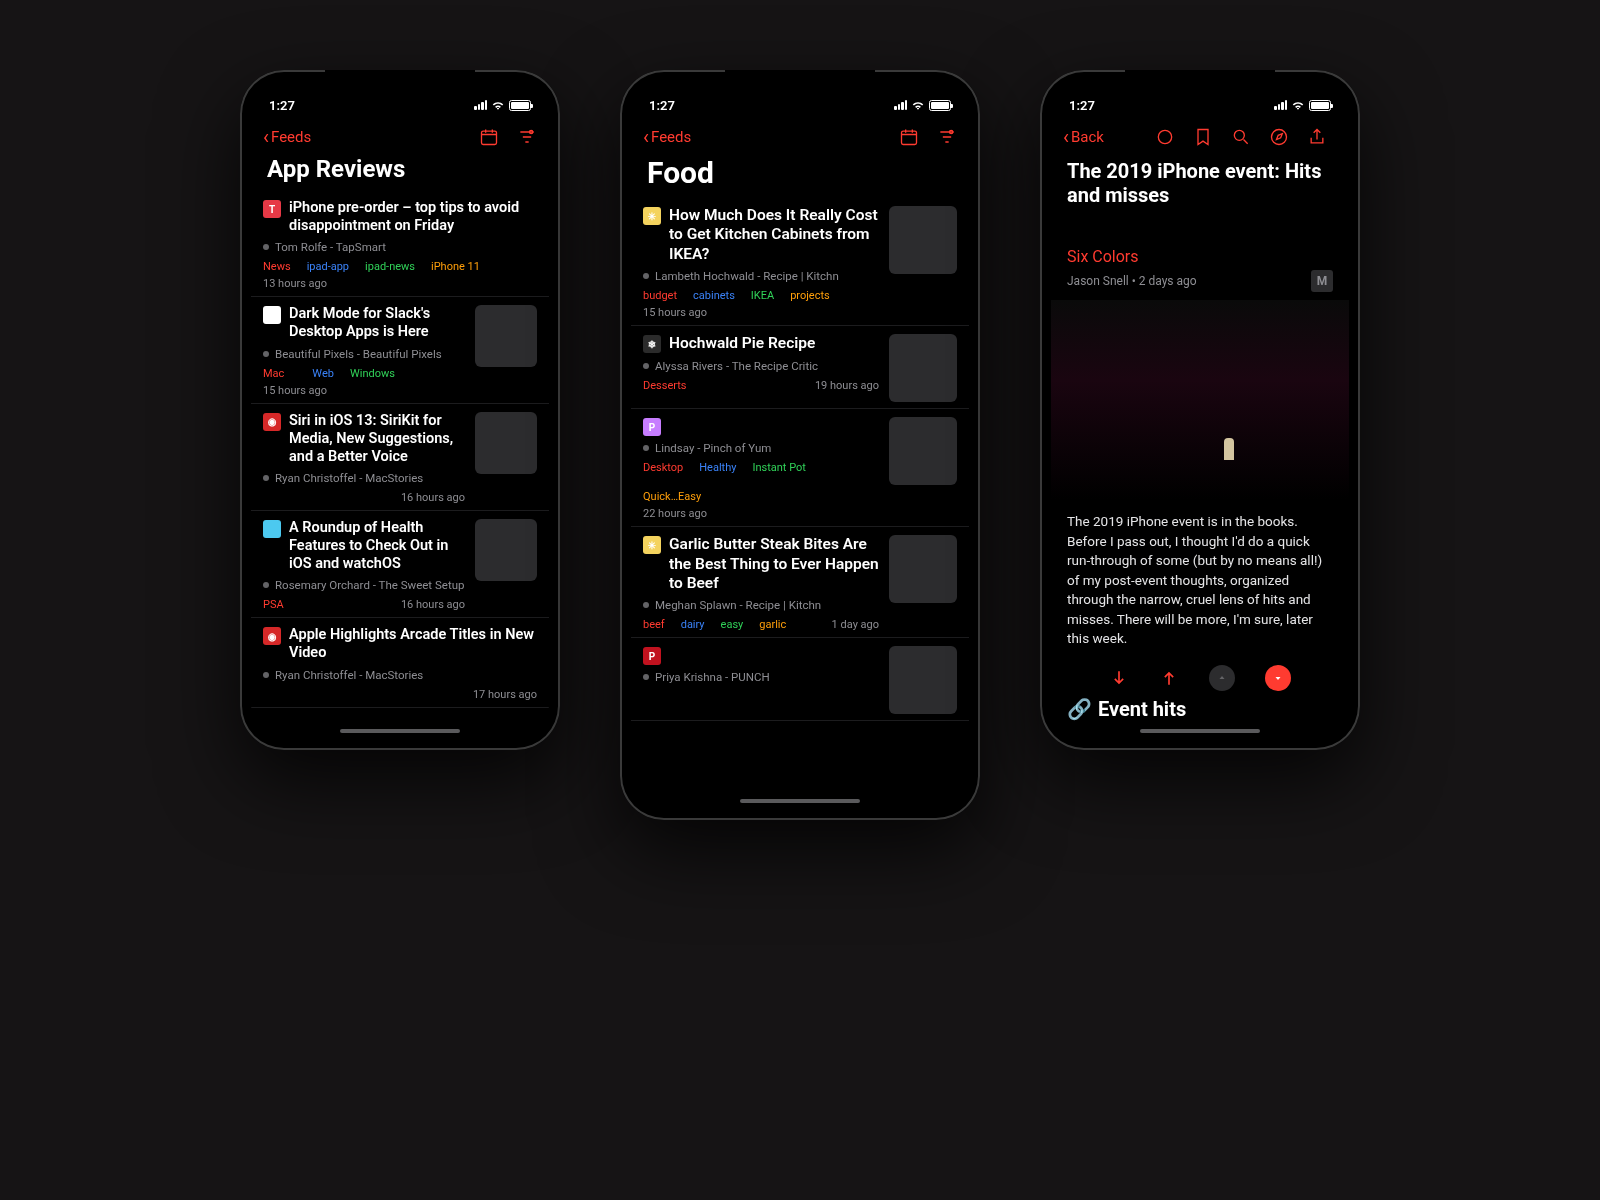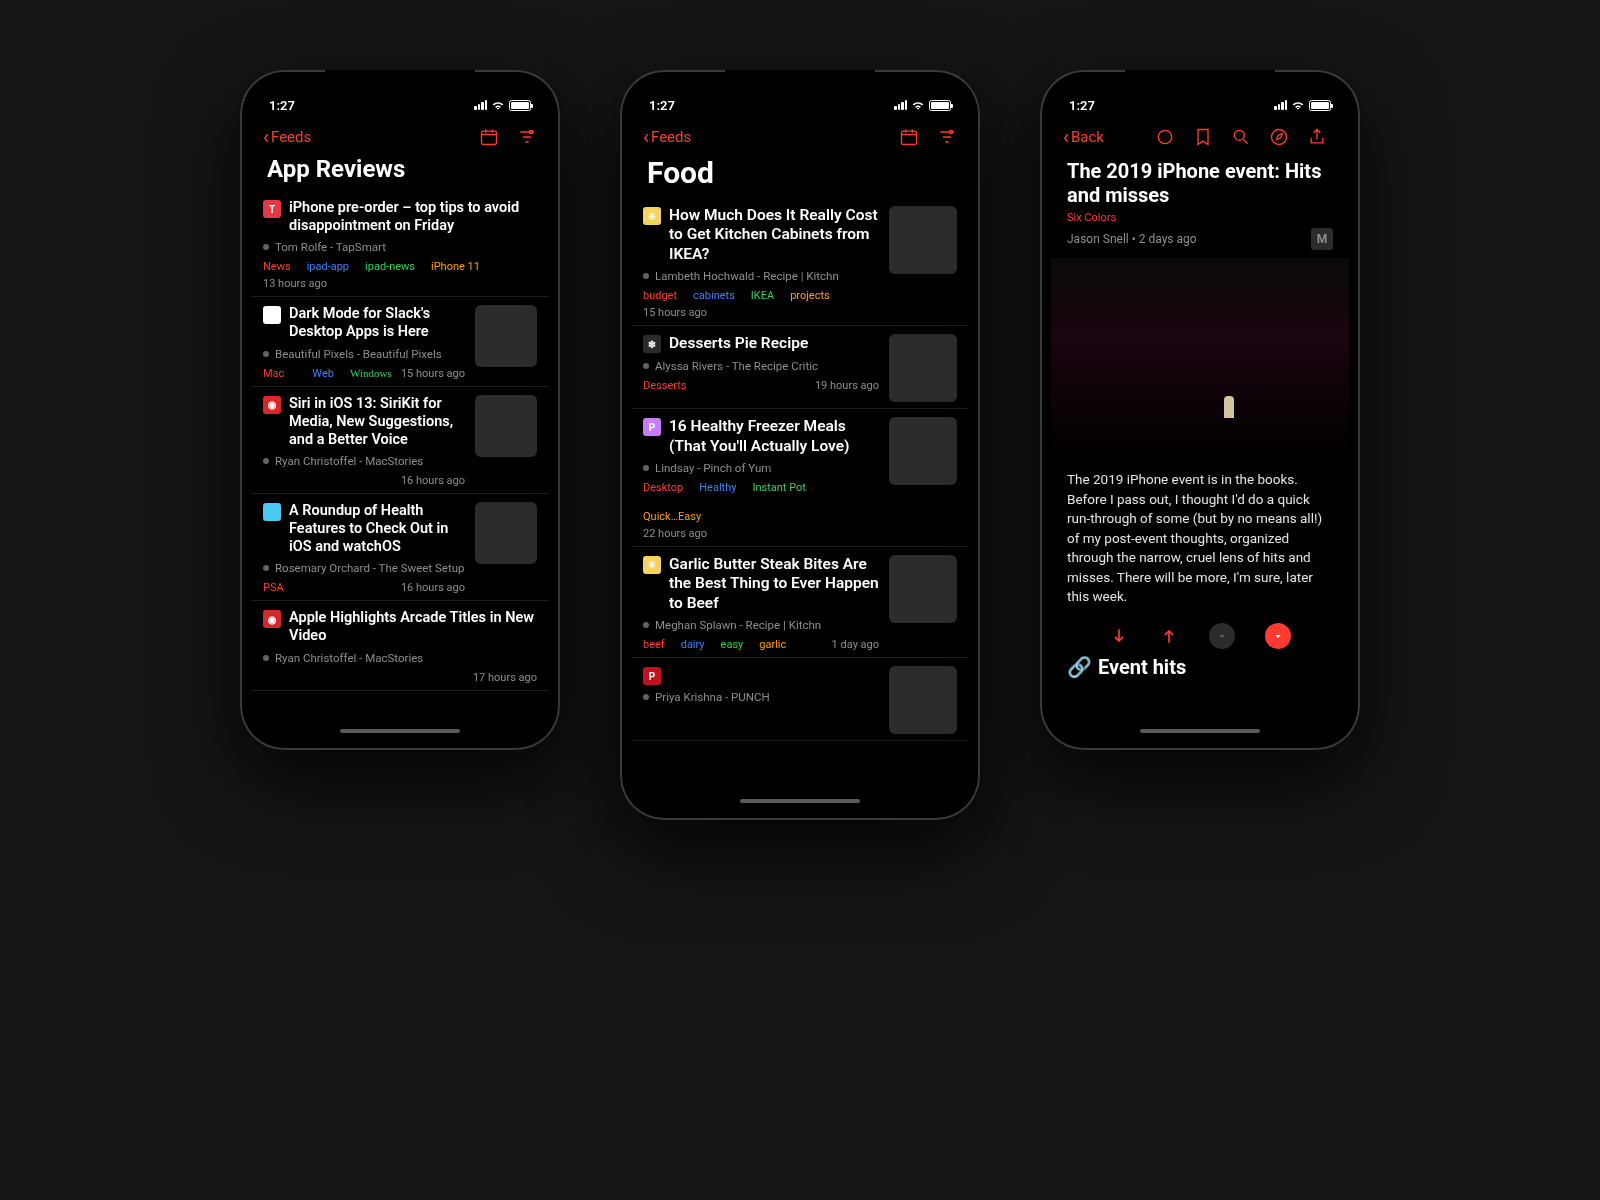--- a/index.html
+++ b/index.html
@@ -38,21 +38,21 @@
   .dot { width:6px; height:6px; border-radius:50%; background:#636366; }
   .meta-row { display:flex; justify-content:space-between; align-items:center; margin-top:6px; flex-wrap:wrap; gap:4px 8px; }
   .tags { display:flex; gap:16px; flex-wrap:wrap; font-size:11px; }
   .ts { color:#8e8e93; font-size:11px; white-space:nowrap; }
   .thumb { width:62px; height:62px; background:#2c2c2e; border-radius:6px; flex-shrink:0; }
   .phone.large .thumb { width:68px; height:68px; }
   .home-ind { position:absolute; bottom:6px; left:50%; transform:translateX(-50%); width:120px; height:4px; background:#5a5a5c; border-radius:3px; z-index:15;}
   
   .toolbar { display:flex; justify-content:space-around; align-items:center; padding:6px 10px; }
   .art-title { color:#fff; font-size:20px; font-weight:700; line-height:1.2; padding:6px 16px 4px; }
-  .src { color:#ff3b30; font-size:11px; padding:0 16px; }
+  .src { color:#ff3b30; font-size:16px; padding:0 16px;margin-top:36px; }
   .art-meta { display:flex; justify-content:space-between; align-items:center; padding:4px 16px 8px; }
   .art-author { color:#8e8e93; font-size:12px; }
   .m-badge { width:22px; height:22px; background:#2c2c2e; color:#8e8e93; border-radius:3px; display:flex; align-items:center; justify-content:center; font-size:12px; font-weight:700; }
   .hero { height:200px; background:linear-gradient(180deg,#0a0a0a 0%,#1a0510 40%,#000 100%); position:relative; margin:0 0 8px; }
   .apple-logo { position:absolute; top:50px; left:50%; transform:translateX(-50%); font-size:36px; background:linear-gradient(180deg,#ff6b35,#ffd93d,#6bcf7f,#4d96ff,#c774e8); -webkit-background-clip:text; background-clip:text; -webkit-text-fill-color:transparent; }
   .presenter { position:absolute; bottom:40px; left:58%; width:10px; height:22px; background:#d4c5a0; border-radius:4px 4px 0 0; }
   .body-text { color:#e4e4e6; font-size:13.5px; line-height:1.45; padding:4px 16px; }
   .art-nav { display:flex; justify-content:center; gap:30px; padding:12px 0 4px; align-items:center;}
   .circ { width:26px; height:26px; border-radius:50%; display:flex; align-items:center; justify-content:center; }
   .sub-head { display:flex; align-items:center; gap:6px; color:#fff; font-size:20px; font-weight:700; padding:2px 16px; }
@@ -126,21 +126,21 @@
               <div class="item-title">Dark Mode for Slack's Desktop Apps is Here</div>
             </div>
             <div class="byline">
               <span class="dot"></span>
               <span>Beautiful Pixels - Beautiful Pixels</span>
             </div>
             <div class="meta-row">
               <div class="tags">
                 <span style="color: rgb(255, 59, 48);">Mac</span>
                 <span style="color: rgb(58, 130, 247); margin-left: 12px;">Web</span>
-                <span style="color: rgb(48, 209, 88); font-family: Liberation Serif, serif;">Windows</span>
+                <span style="color: rgb(48, 209, 88);">Windows</span>
               </div>
               <div class="ts">15 hours ago</div>
             </div>
           </div>
           <div class="thumb"></div>
         </div>
         <div class="item">
           <div class="item-body">
             <div class="item-head">
               <div class="favicon" style="background: rgb(214, 40, 40);">◉</div>
@@ -254,40 +254,39 @@
               </div>
               <div class="ts">15 hours ago</div>
             </div>
           </div>
           <div class="thumb"></div>
         </div>
         <div class="item">
           <div class="item-body">
             <div class="item-head">
               <div class="favicon" style="background: rgb(43, 43, 43);">❄</div>
-              <div class="item-title">Desserts Pie Recipe</div>
+              <div class="item-title">Hochwald Pie Recipe</div>
             </div>
             <div class="byline">
               <span class="dot"></span>
               <span>Alyssa Rivers - The Recipe Critic</span>
             </div>
             <div class="meta-row">
               <div class="tags">
                 <span style="color: rgb(255, 59, 48);">Desserts</span>
               </div>
               <div class="ts">19 hours ago</div>
             </div>
           </div>
           <div class="thumb"></div>
         </div>
         <div class="item">
           <div class="item-body">
             <div class="item-head">
               <div class="favicon" style="background: rgb(199, 125, 255);">P</div>
-              <div class="item-title">16 Healthy Freezer Meals (That You'll Actually Love)</div>
             </div>
             <div class="byline">
               <span class="dot"></span>
               <span>Lindsay - Pinch of Yum</span>
             </div>
             <div class="meta-row">
               <div class="tags">
                 <span style="color: rgb(255, 59, 48);">Desktop</span>
                 <span style="color: rgb(58, 130, 247);">Healthy</span>
                 <span style="color: rgb(48, 209, 88);">Instant Pot</span>

